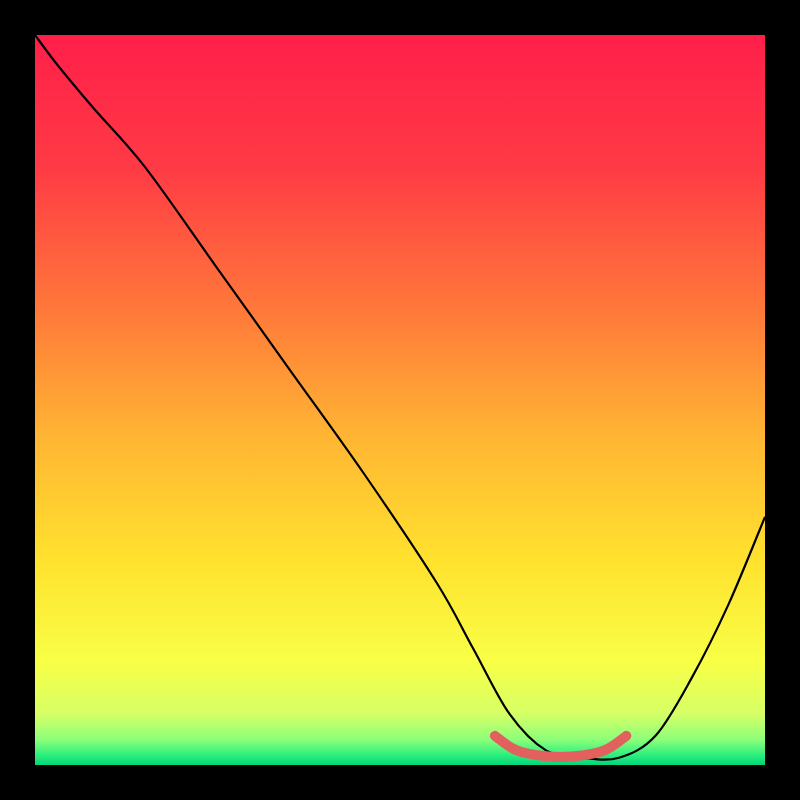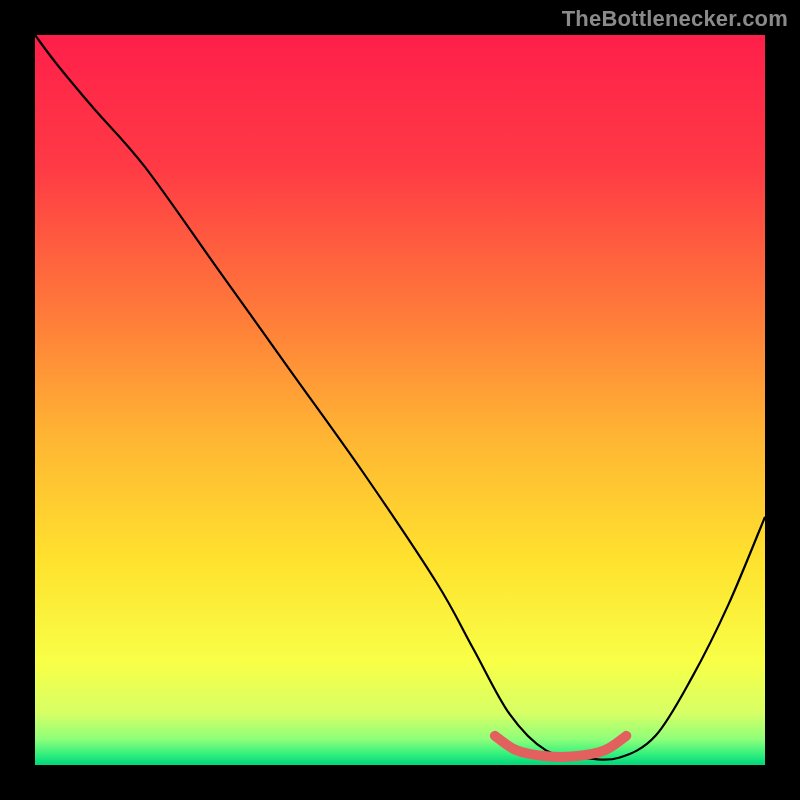--- a/index.html
+++ b/index.html
@@ -36,21 +36,20 @@
     color: #8a8a8a;
     letter-spacing: 0.2px;
   }
   svg { display: block; }
 </style>
 </head>
 <body>
 
 <div class="frame">
 
-  <div class="watermark">TheBottlenecker.com</div>
 
   <div class="plot">
     <svg id="chart-svg" width="730" height="730" viewBox="0 0 730 730">
       <defs>
         <linearGradient id="bg-grad" x1="0" y1="0" x2="0" y2="1">
             <stop offset="0%" stop-color="#ff1f4a"></stop>
             <stop offset="18%" stop-color="#ff3a45"></stop>
             <stop offset="38%" stop-color="#ff7a3a"></stop>
             <stop offset="55.00000000000001%" stop-color="#ffb533"></stop>
             <stop offset="72%" stop-color="#ffe22e"></stop>

